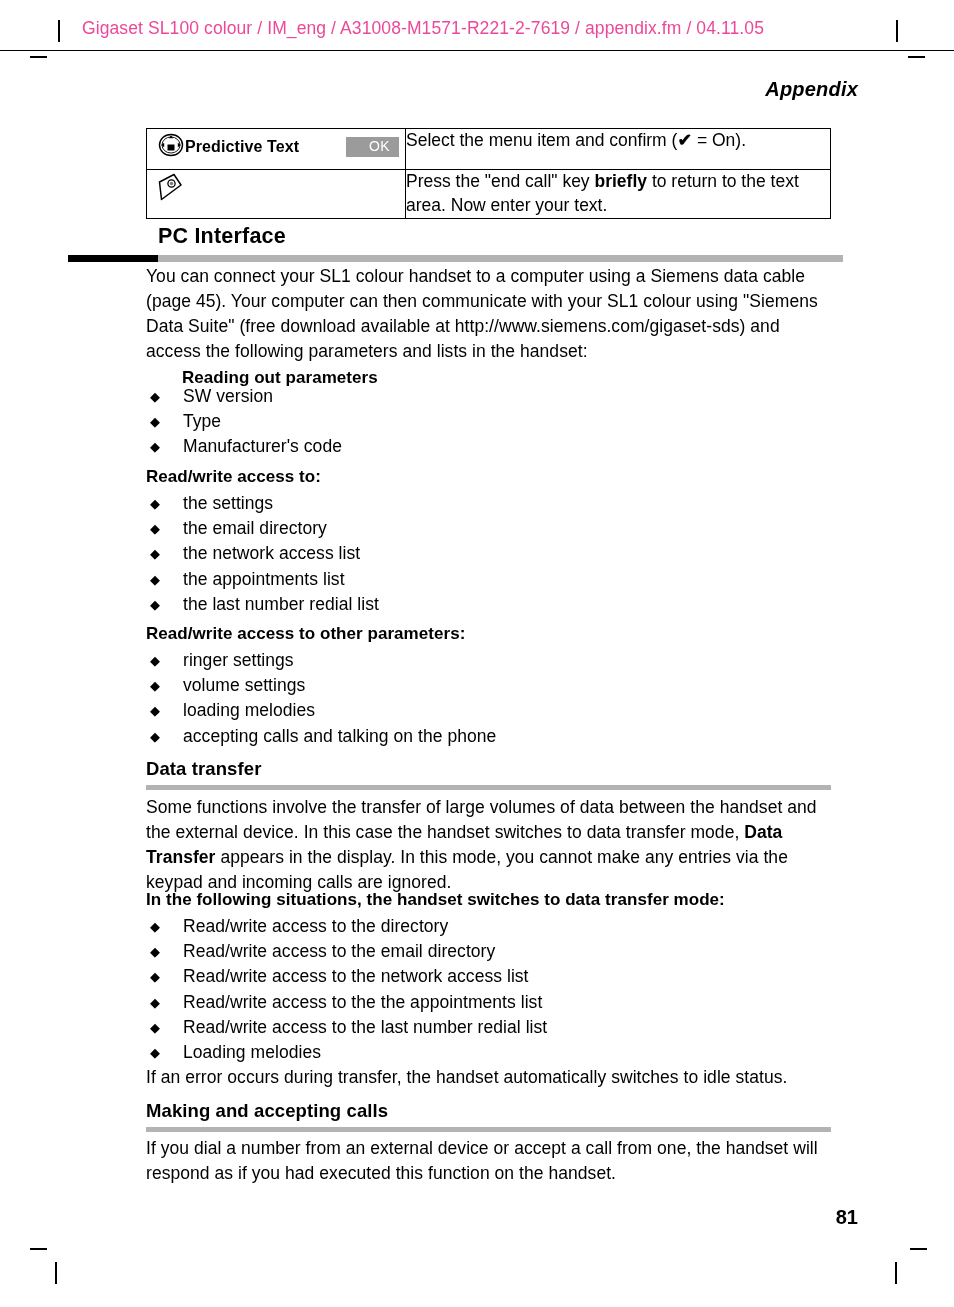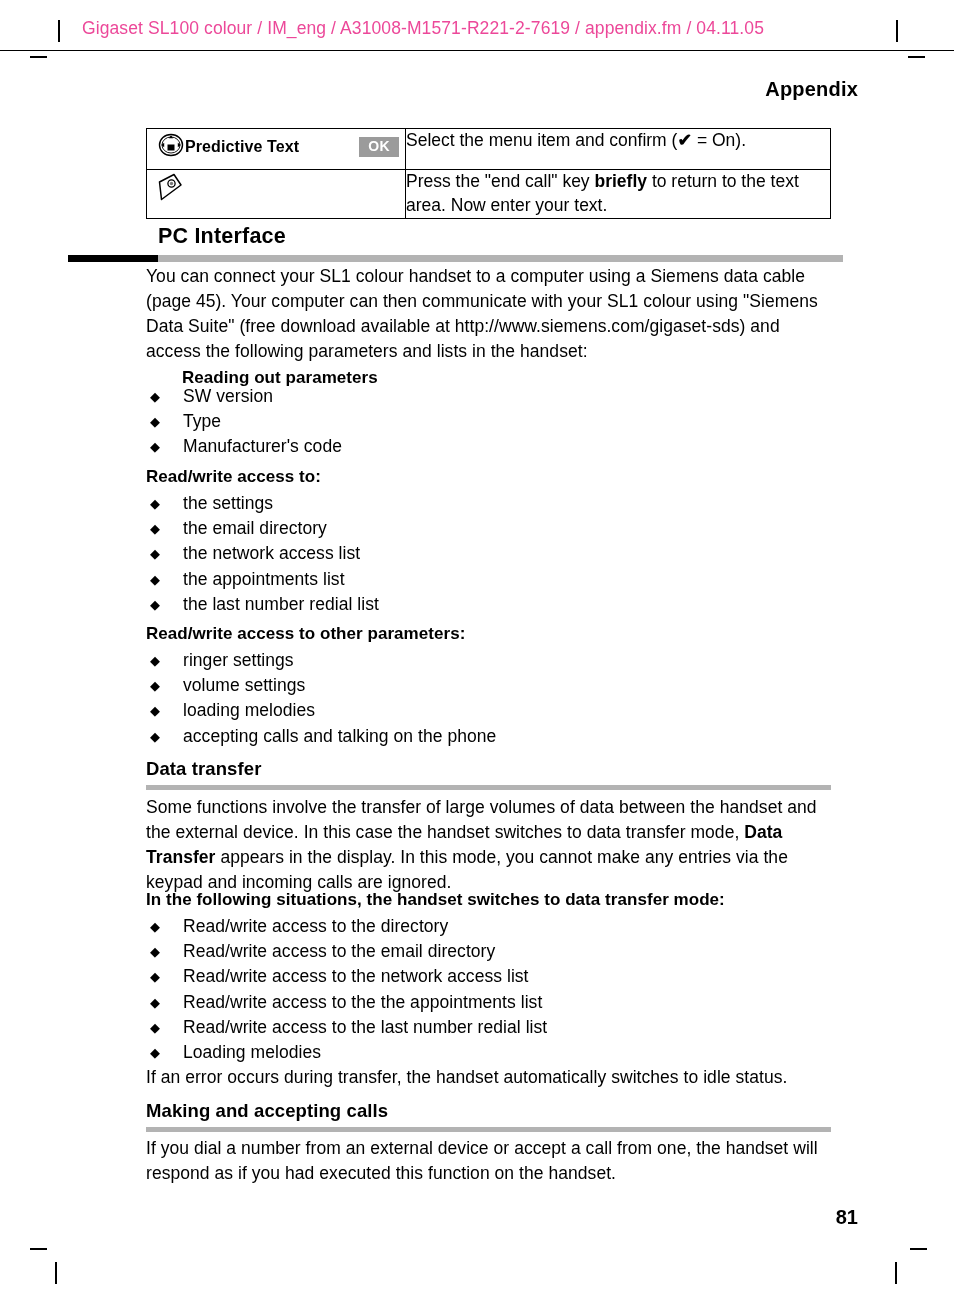--- a/index.html
+++ b/index.html
@@ -58,20 +58,21 @@
     height: 1307px;
   }
 
   .chapter-title {
     position: absolute;
     right: 96px;
     top: 78px;
     font-size: 20px;
     font-weight: bold;
     letter-spacing: 0.2px;
+    font-style: italic;
   }
 
   
   .icon-table {
     position: absolute;
     left: 146px;
     top: 128px;
     width: 685px;
     border-collapse: collapse;
     table-layout: fixed;
@@ -105,22 +106,22 @@
   .label-pt {
     font-size: 16px;
     font-weight: bold;
     letter-spacing: 0.1px;
   }
   .ok-badge {
     margin-left: auto;
     background: #9b9b9b;
     color: #ffffff;
     font-size: 14px;
-    font-weight: bold;
-    padding: 1px 9px 2px 9px;
+    font-weight: normal;
+    padding: 1px 9px 2px 23px;
     line-height: 1.2;
     letter-spacing: 0.4px;
   }
 
   
   .nav-key-icon { flex: 0 0 auto; }
   .end-call-icon { display: block; }
 
   
   .h1-block {

